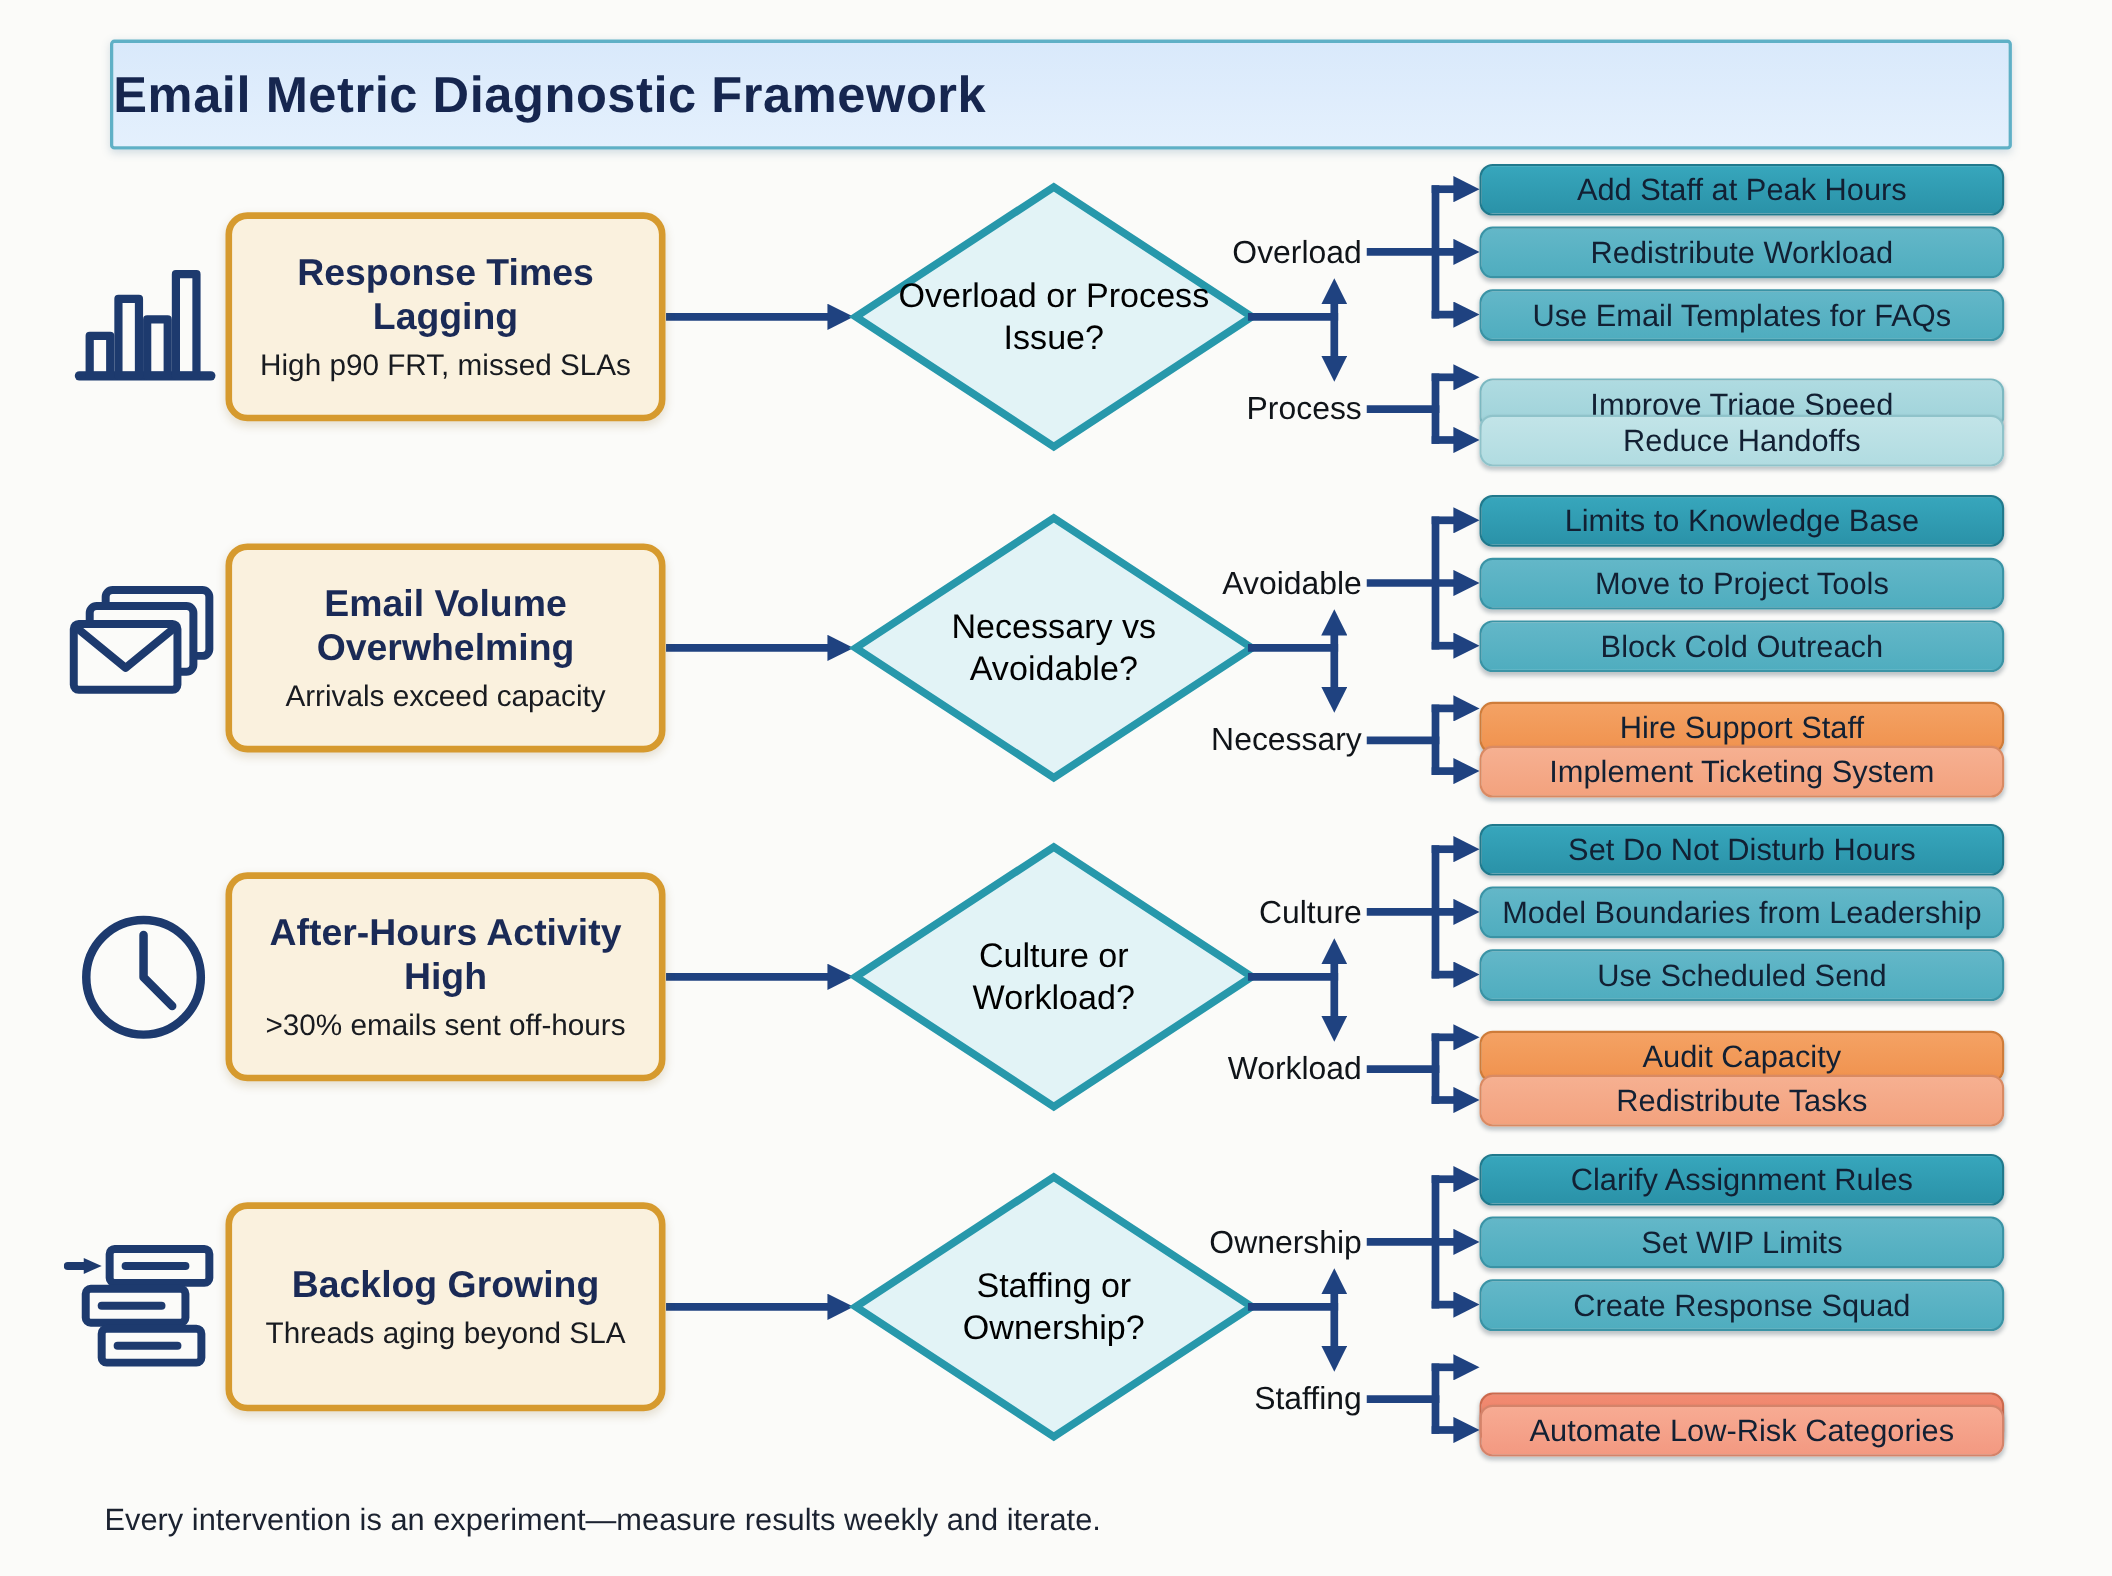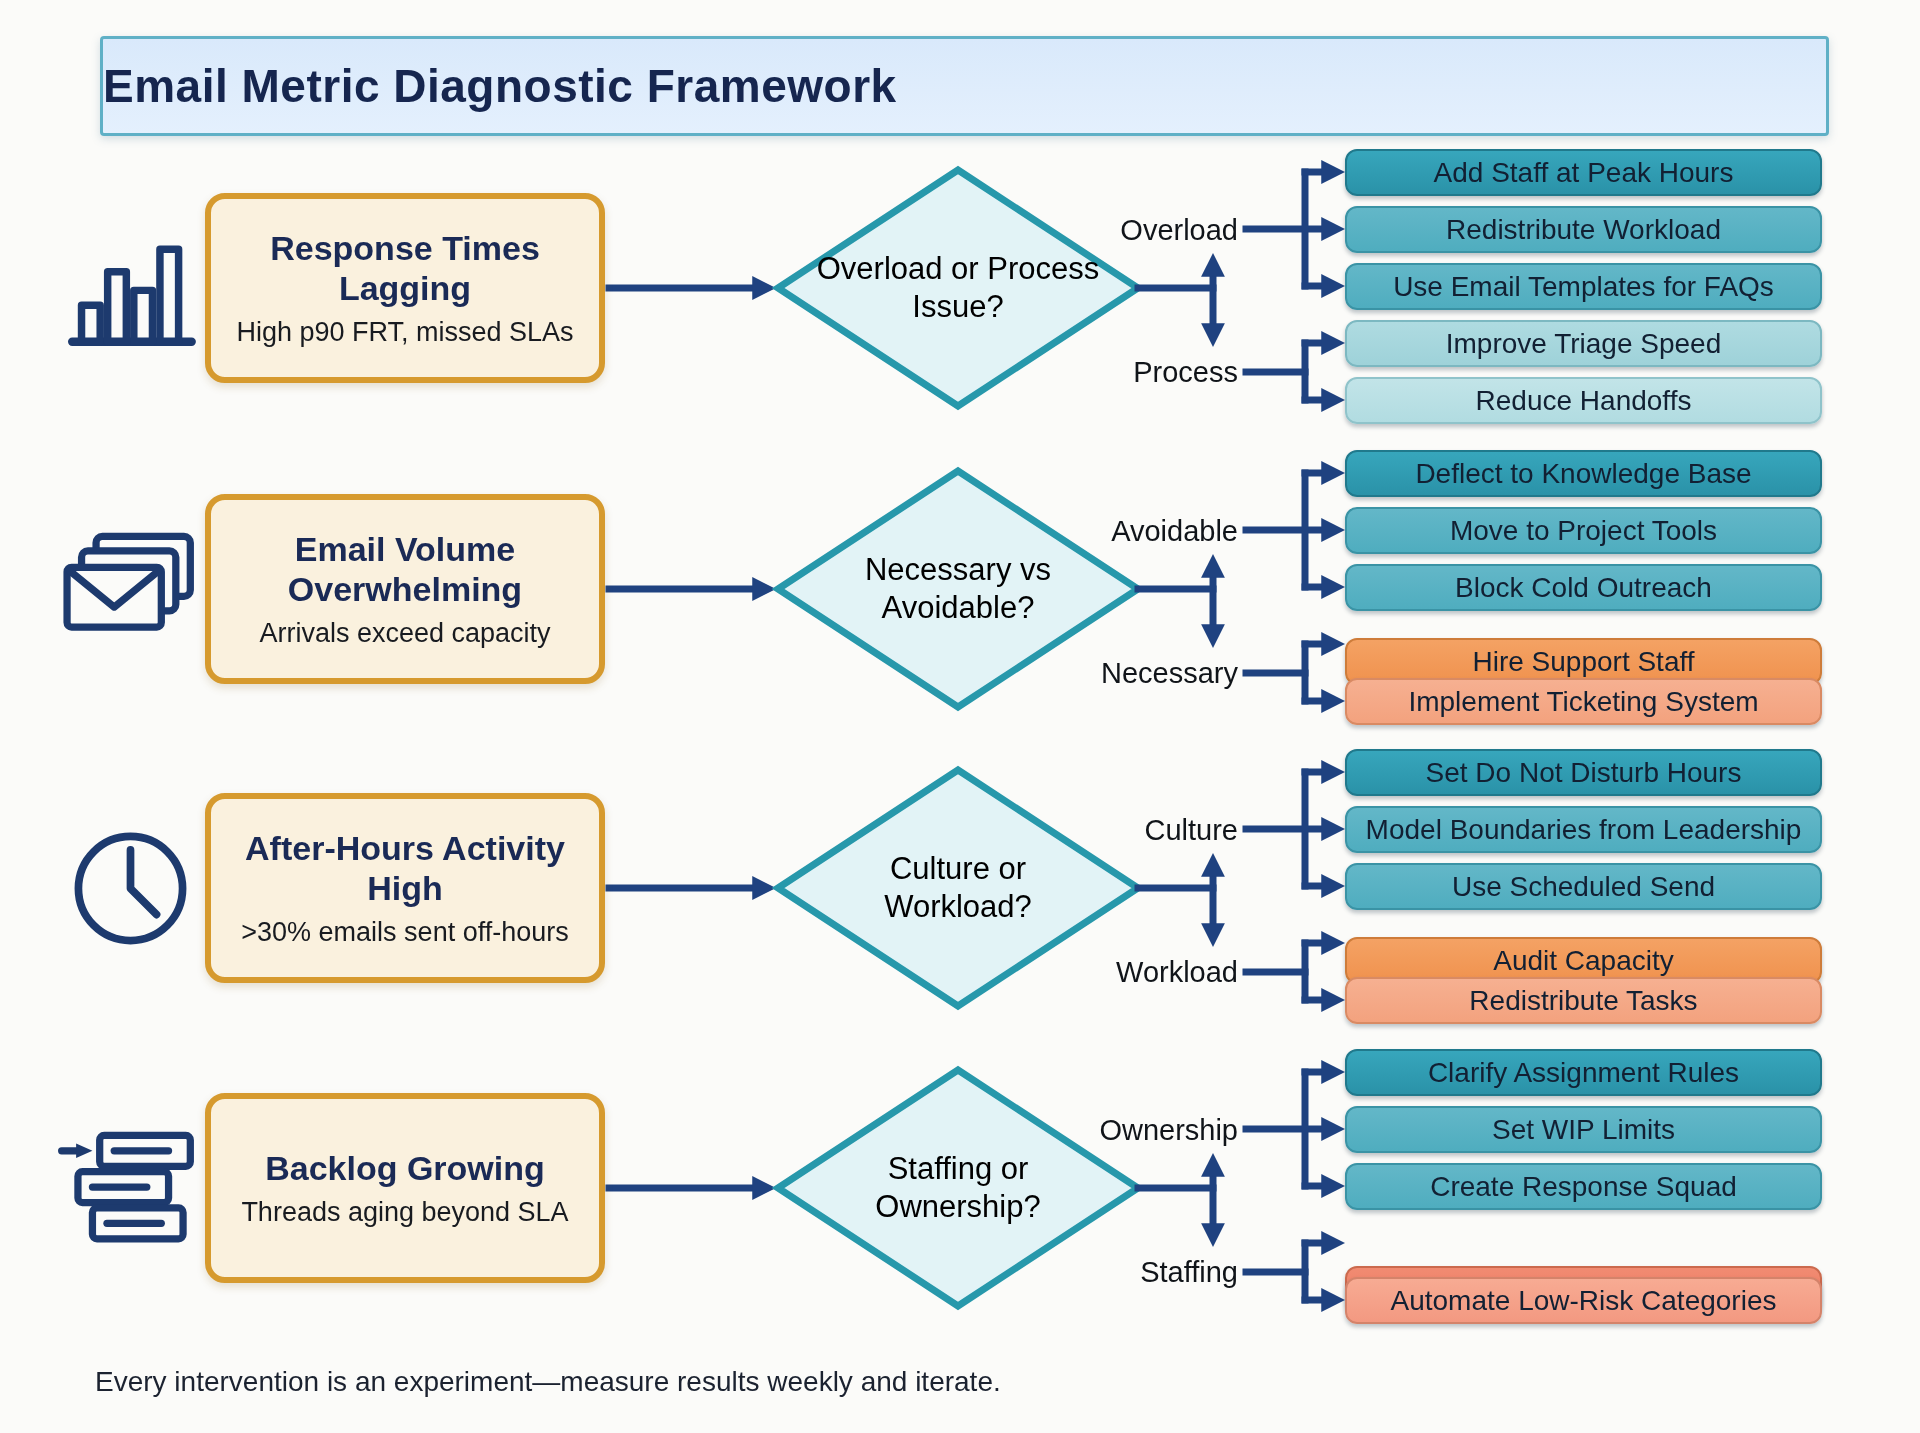--- a/index.html
+++ b/index.html
@@ -51,21 +51,21 @@
   .pill{
     position:absolute;left:1345px;width:477px;height:47px;border-radius:12px;
     display:flex;align-items:center;justify-content:center;text-align:center;
     font-size:28px;font-weight:500;color:#122033;
     box-shadow:0 3px 4px rgba(30,50,70,.28);
     box-sizing:border-box;border:2px solid transparent;
   }
   .pa1{top:21px}.pa2{top:78px}.pa3{top:135px}.pa4{top:192px}.pa5{top:249px}
   .v-dark  {background:linear-gradient(180deg,#37a6bc,#2a92a8);border-color:#20798c;}
   .v-med   {background:linear-gradient(180deg,#63b7c8,#4fadbf);border-color:#3a93a5;}
-  .v-light {background:linear-gradient(180deg,#afdbe1,#9ed2d9);border-color:#7cb8c1;}
+  .v-light {background:linear-gradient(180deg,#afdbe1,#9ed2d9);border-color:#7cb8c1;margin-top:24px;}
   .v-lighter{background:linear-gradient(180deg,#c2e4e8,#b1dce1);border-color:#8fc3ca;}
   .v-orange{background:linear-gradient(180deg,#f4a264,#f0924e);border-color:#ce7c3a;margin-top:17px;}
   .v-salmon{background:linear-gradient(180deg,#f6b091,#f3a27e);border-color:#d98a63;}
   .v-coral {background:linear-gradient(180deg,#f18b72,#ee7b60);border-color:#cb6a4e;margin-top:46px;}
   .v-coral-light{background:linear-gradient(180deg,#f7ab93,#f39981);border-color:#d4836a;}
   
   .footer{
     position:absolute;left:95px;top:1366px;font-size:28px;color:#1b2230;z-index:1;
   }
 </style>
@@ -143,21 +143,21 @@
         <path d="M13 50 L62 90 L111 50"></path>
       </svg>
     </div>
     <div class="problem">
       <div class="ptitle">Email Volume Overwhelming</div>
       <div class="psub">Arrivals exceed capacity</div>
     </div>
     <div class="question">Necessary vs Avoidable?</div>
     <div class="blabel btop">Avoidable</div>
     <div class="blabel bbot">Necessary</div>
-    <div class="pill pa1 v-dark">Deflect to Knowledge Base</div>
+    <div class="pill pa1 v-dark">Limits to Knowledge Base</div>
     <div class="pill pa2 v-med">Move to Project Tools</div>
     <div class="pill pa3 v-med">Block Cold Outreach</div>
     <div class="pill pa4 v-orange">Hire Support Staff</div>
     <div class="pill pa5 v-salmon">Implement Ticketing System</div>
   </section>
 
   <section class="row row-3">
     <div class="metric-icon">
       <svg width="135" height="135" viewBox="0 0 140 140">
         <circle cx="70" cy="70" r="54"></circle>

